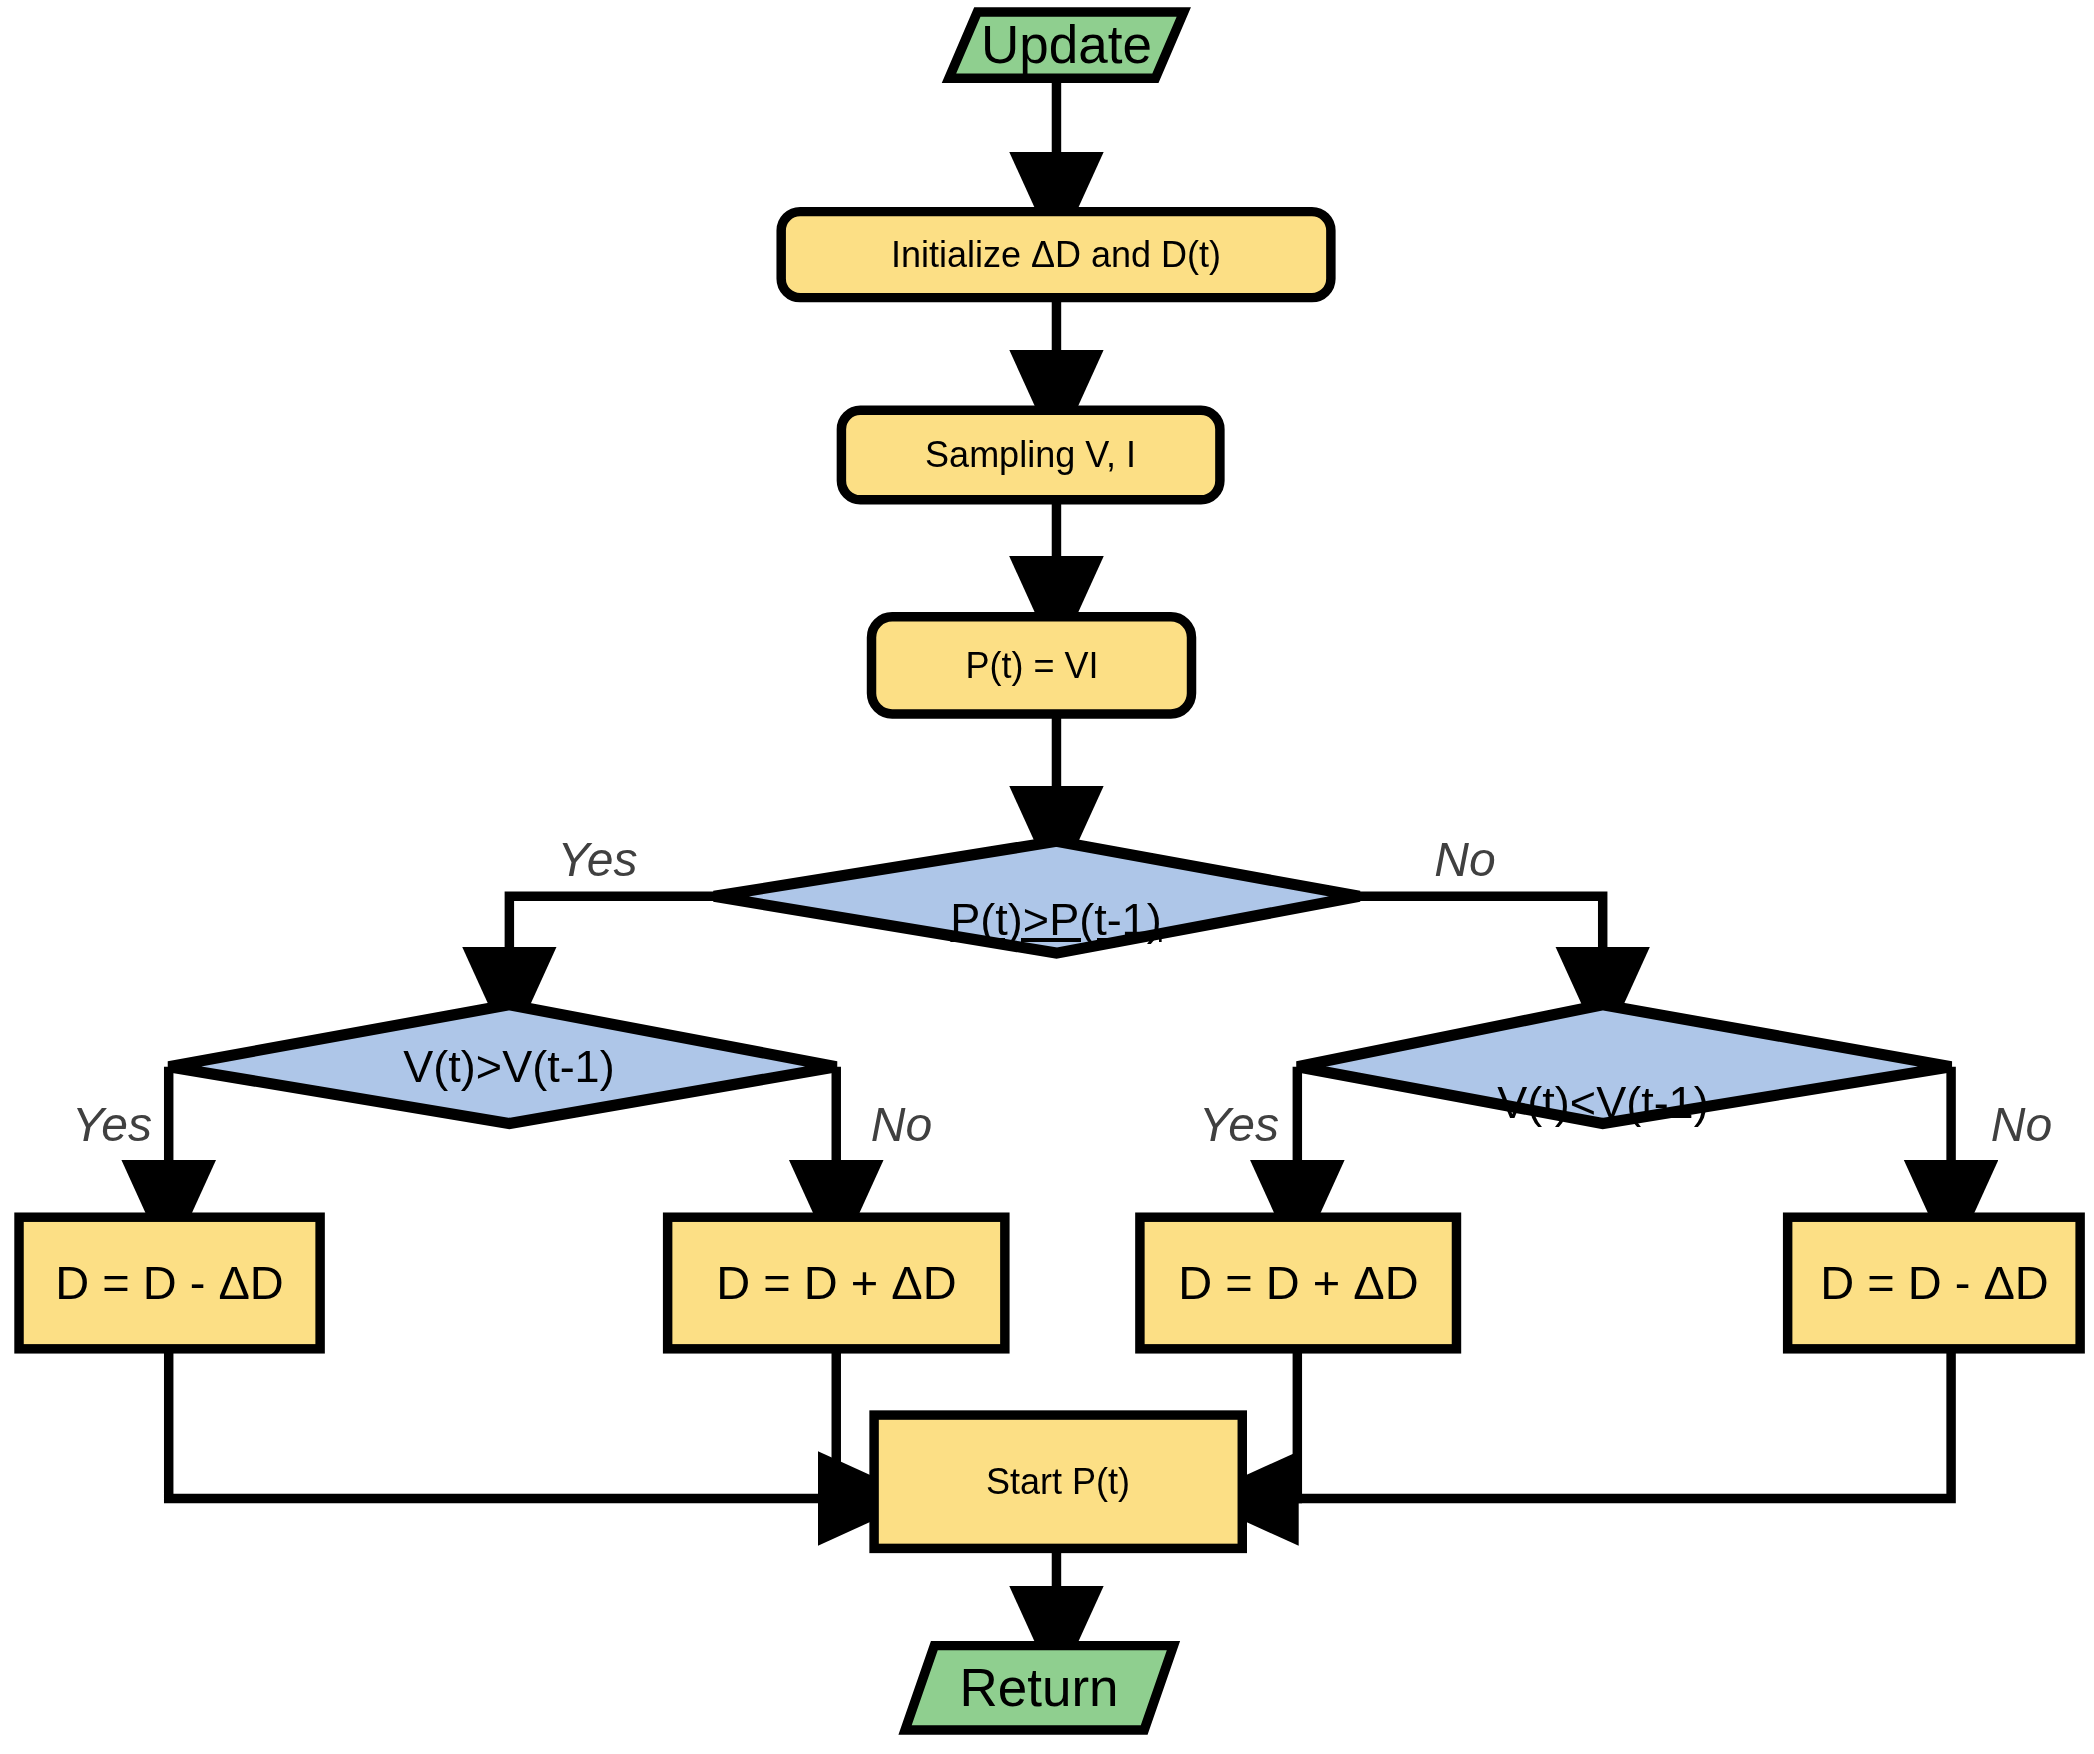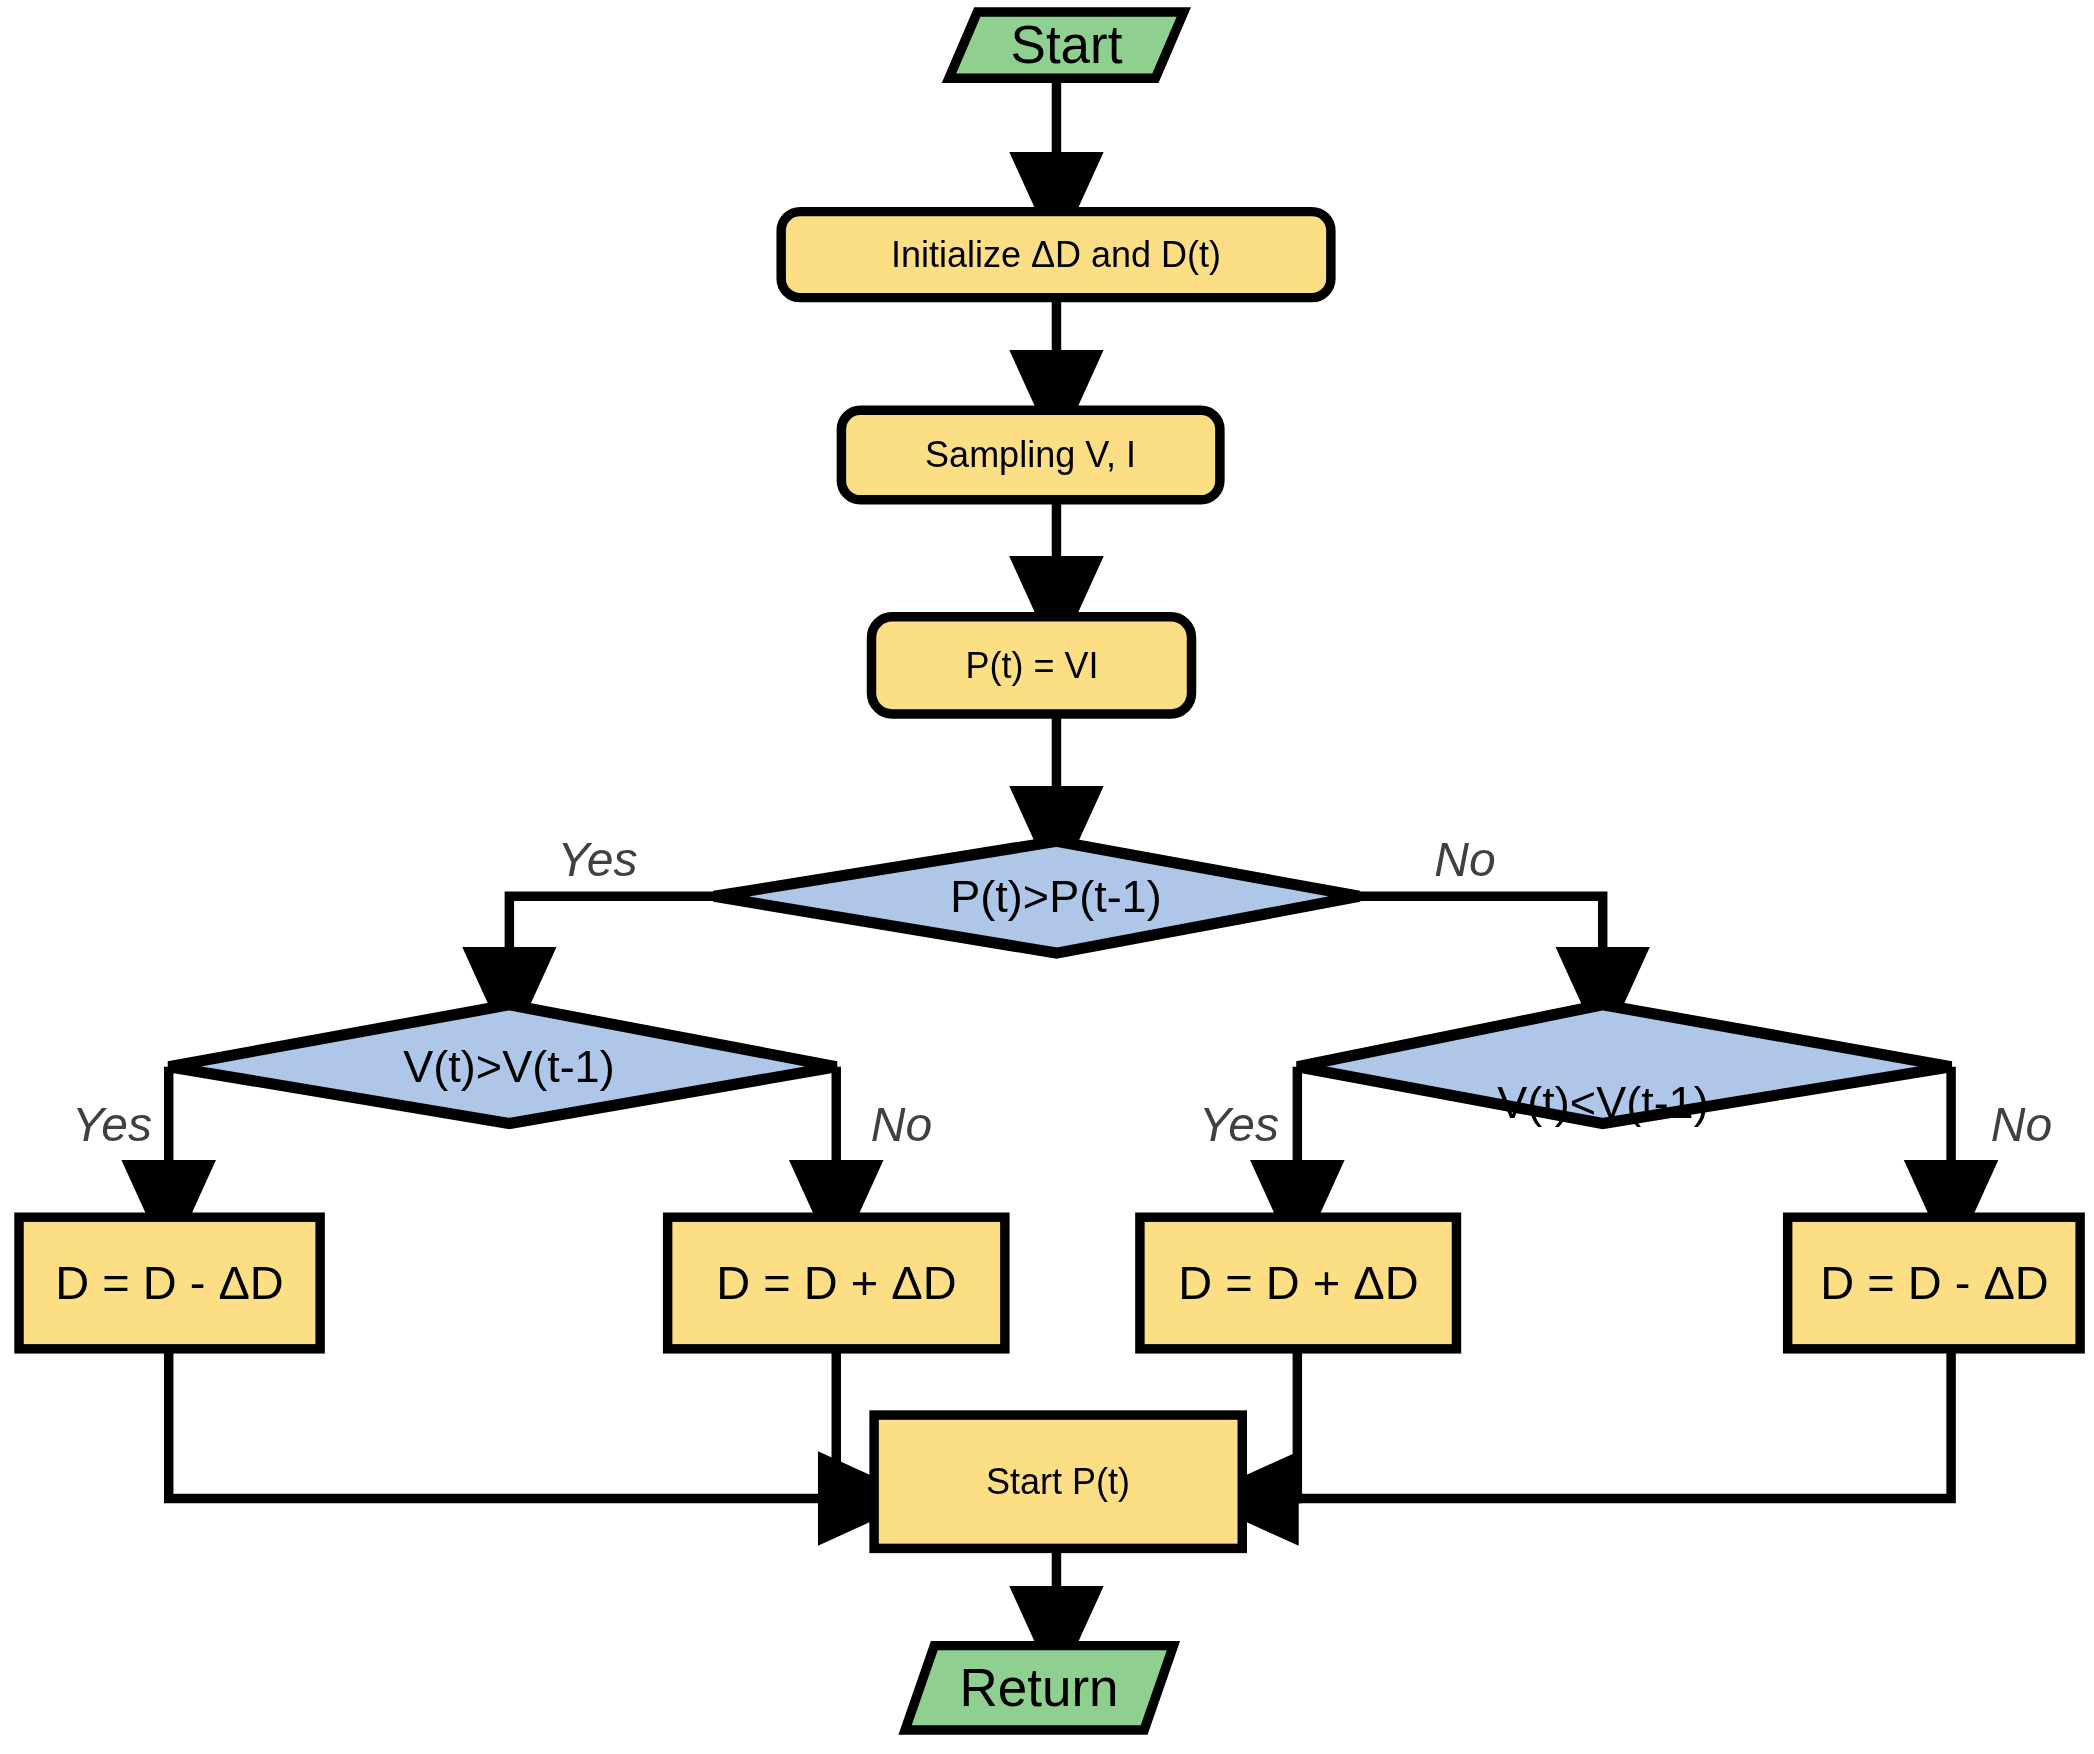--- a/index.html
+++ b/index.html
@@ -82,29 +82,29 @@
     <rect x="22" y="1415" width="350" height="153" fill="#FCDF85" stroke="#000000" stroke-width="11"></rect>
     <rect x="776" y="1415" width="392" height="153" fill="#FCDF85" stroke="#000000" stroke-width="11"></rect>
     <rect x="1325" y="1415" width="368" height="153" fill="#FCDF85" stroke="#000000" stroke-width="11"></rect>
     <rect x="2078" y="1415" width="340" height="153" fill="#FCDF85" stroke="#000000" stroke-width="11"></rect>
 
     <rect x="1016" y="1645" width="428" height="155" fill="#FCDF85" stroke="#000000" stroke-width="11"></rect>
 
     <polygon points="1086,1913 1364,1913 1330,2011 1052,2011" fill="#8FCF8F" stroke="#000000" stroke-width="11" stroke-linejoin="miter"></polygon>
   </svg>
 
-  <div class="node-label t-term" style="left:949px;top:12px;width:235px;height:66px;">Start</div>
+  <div class="node-label t-term" style="left:949px;top:12px;width:235px;height:66px;">Update</div>
 
   <div class="node-label t-proc" style="left:781px;top:212px;width:550px;height:86px;">Initialize ΔD and D(t)</div>
 
   <div class="node-label t-proc" style="left:841px;top:410px;width:379px;height:89px;">Sampling V, I</div>
 
   <div class="node-label t-proc" style="left:872px;top:617px;width:320px;height:97px;">P(t) = VI</div>
 
-  <div class="node-label t-dec" style="left:841px;top:871px;width:430px;height:52px;">P(t)&gt;P(t-1)</div>
+  <div class="node-label t-dec" style="left:841px;top:894px;width:430px;height:52px;text-decoration:underline;">P(t)&gt;P(t-1)</div>
 
   <div class="node-label t-dec" style="left:294px;top:1041px;width:430px;height:52px;">V(t)&gt;V(t-1)</div>
 
   <div class="node-label t-dec" style="left:1388px;top:1041px;width:430px;height:52px;margin-top:36px;">V(t)&lt;V(t-1)</div>
 
   <div class="node-label t-act" style="left:19px;top:1217px;width:301px;height:132px;">D = D - ΔD</div>
 
   <div class="node-label t-act" style="left:668px;top:1217px;width:337px;height:132px;">D = D + ΔD</div>
 
   <div class="node-label t-act" style="left:1140px;top:1217px;width:317px;height:132px;">D = D + ΔD</div>

